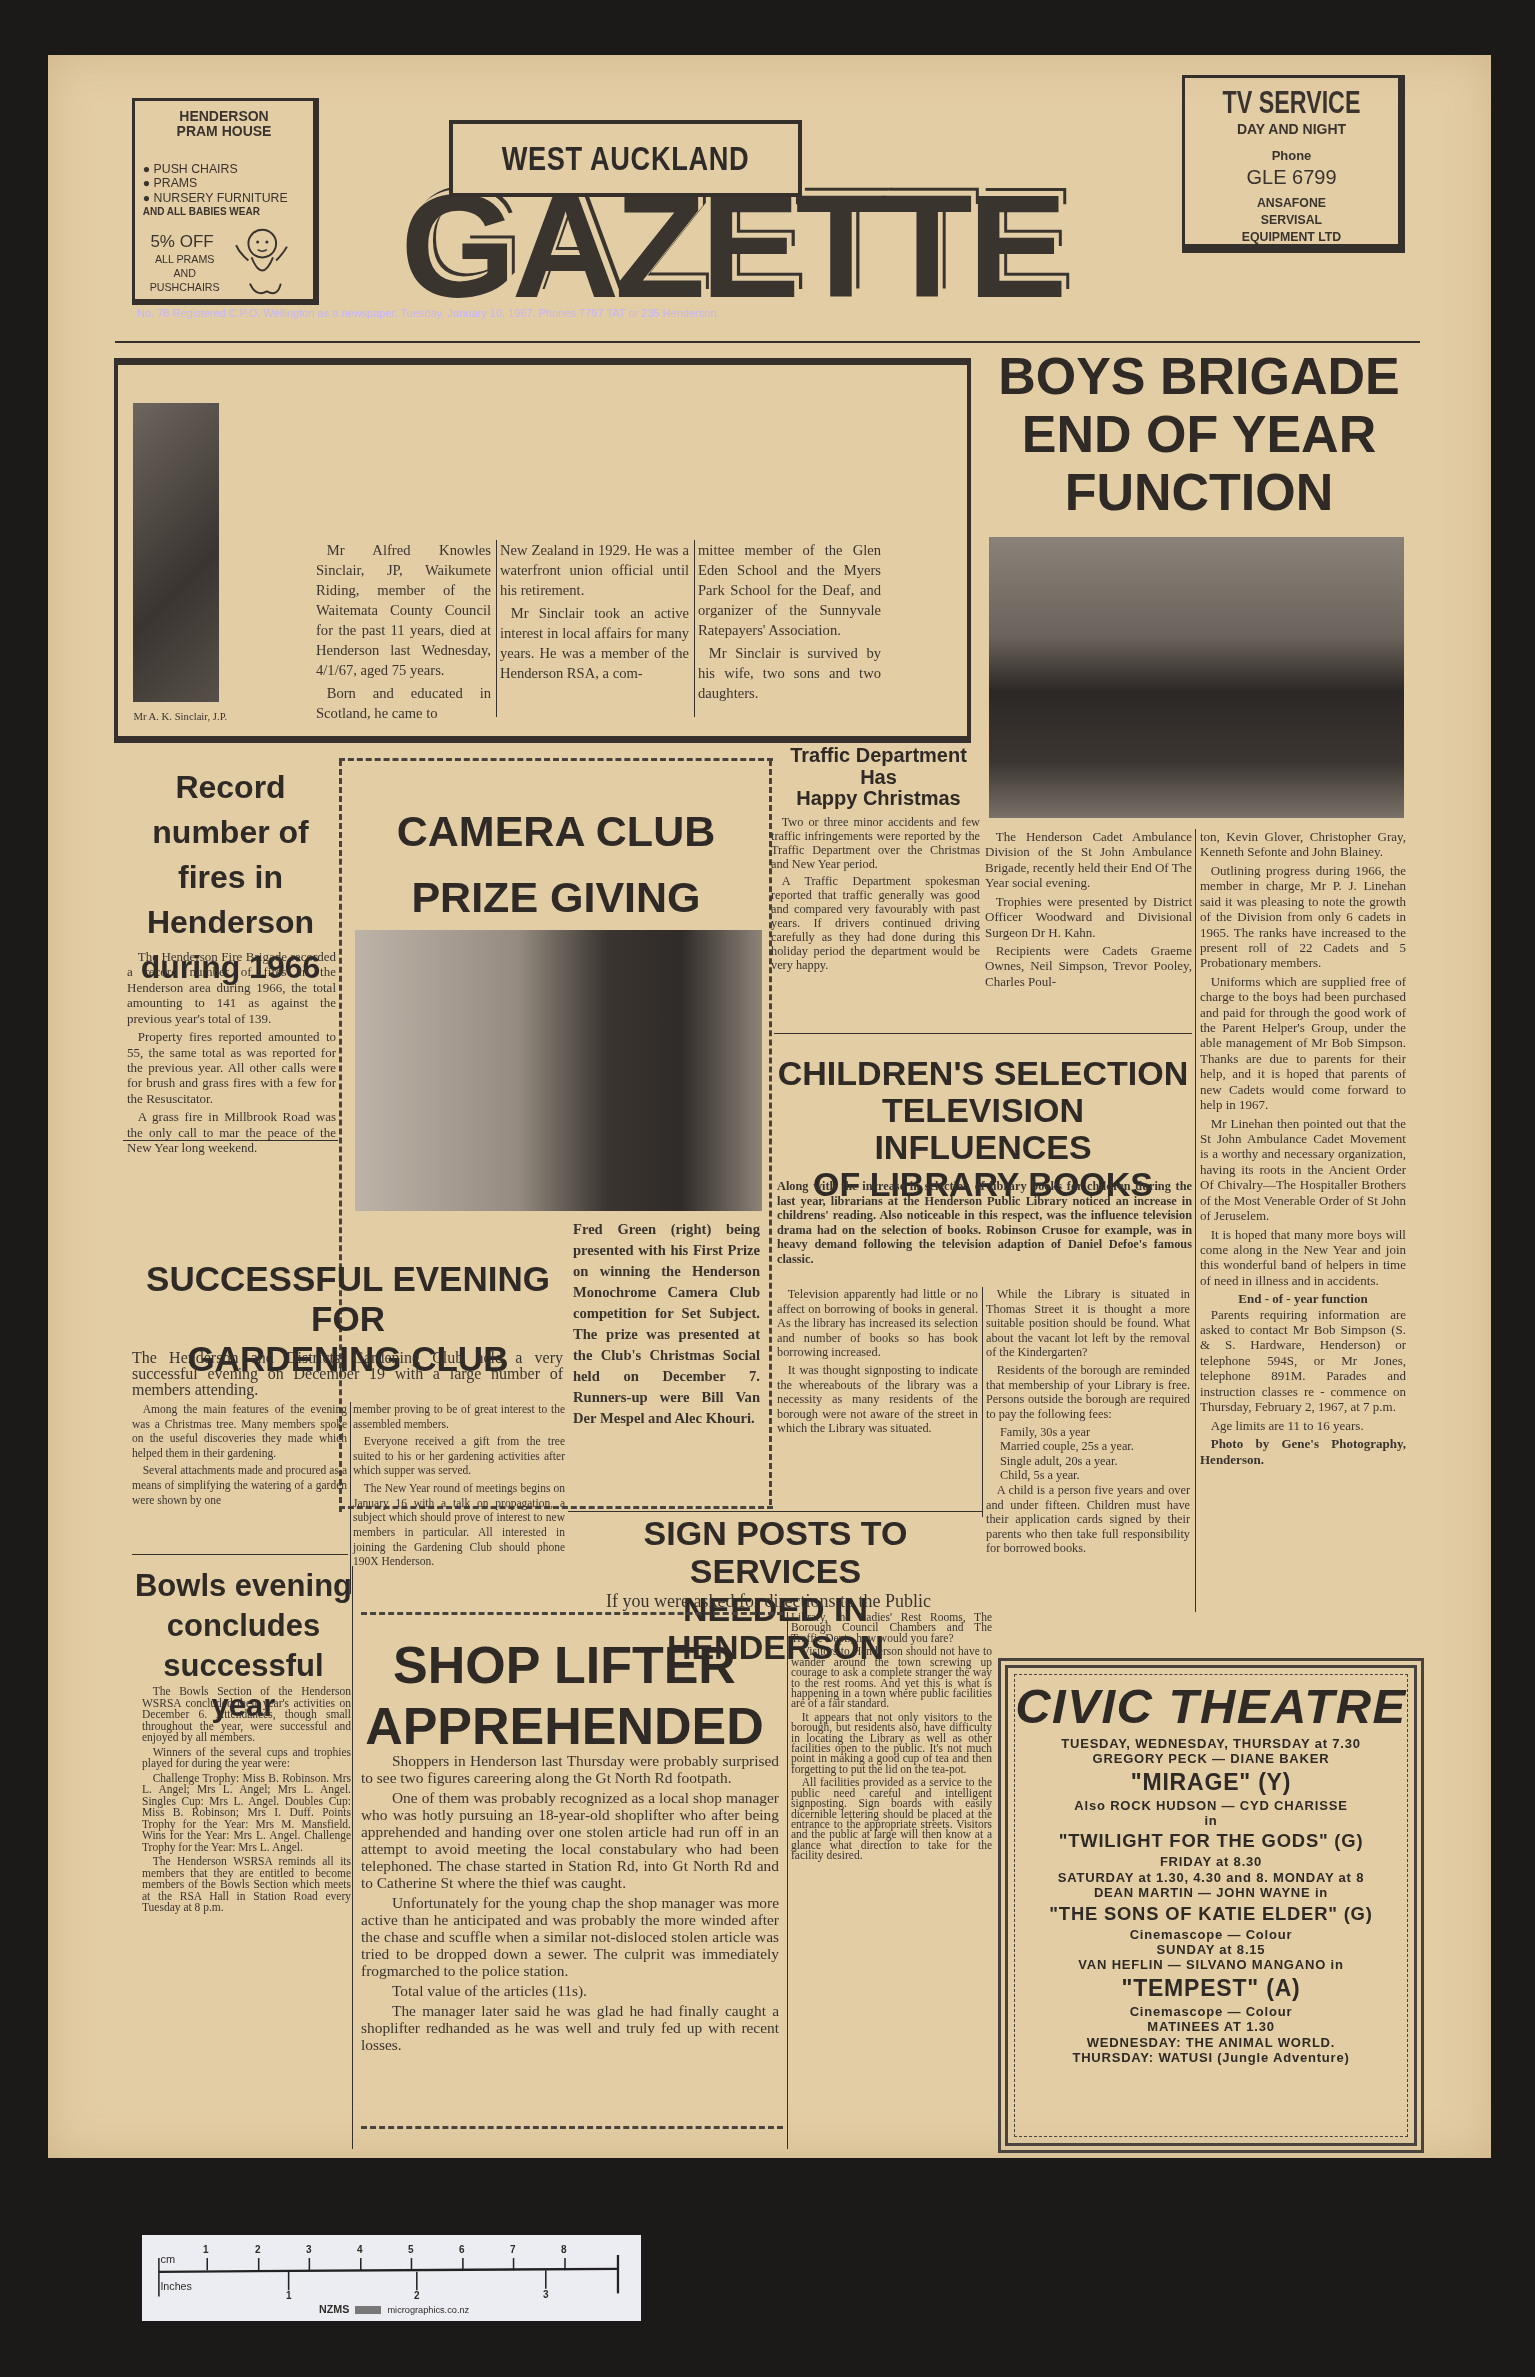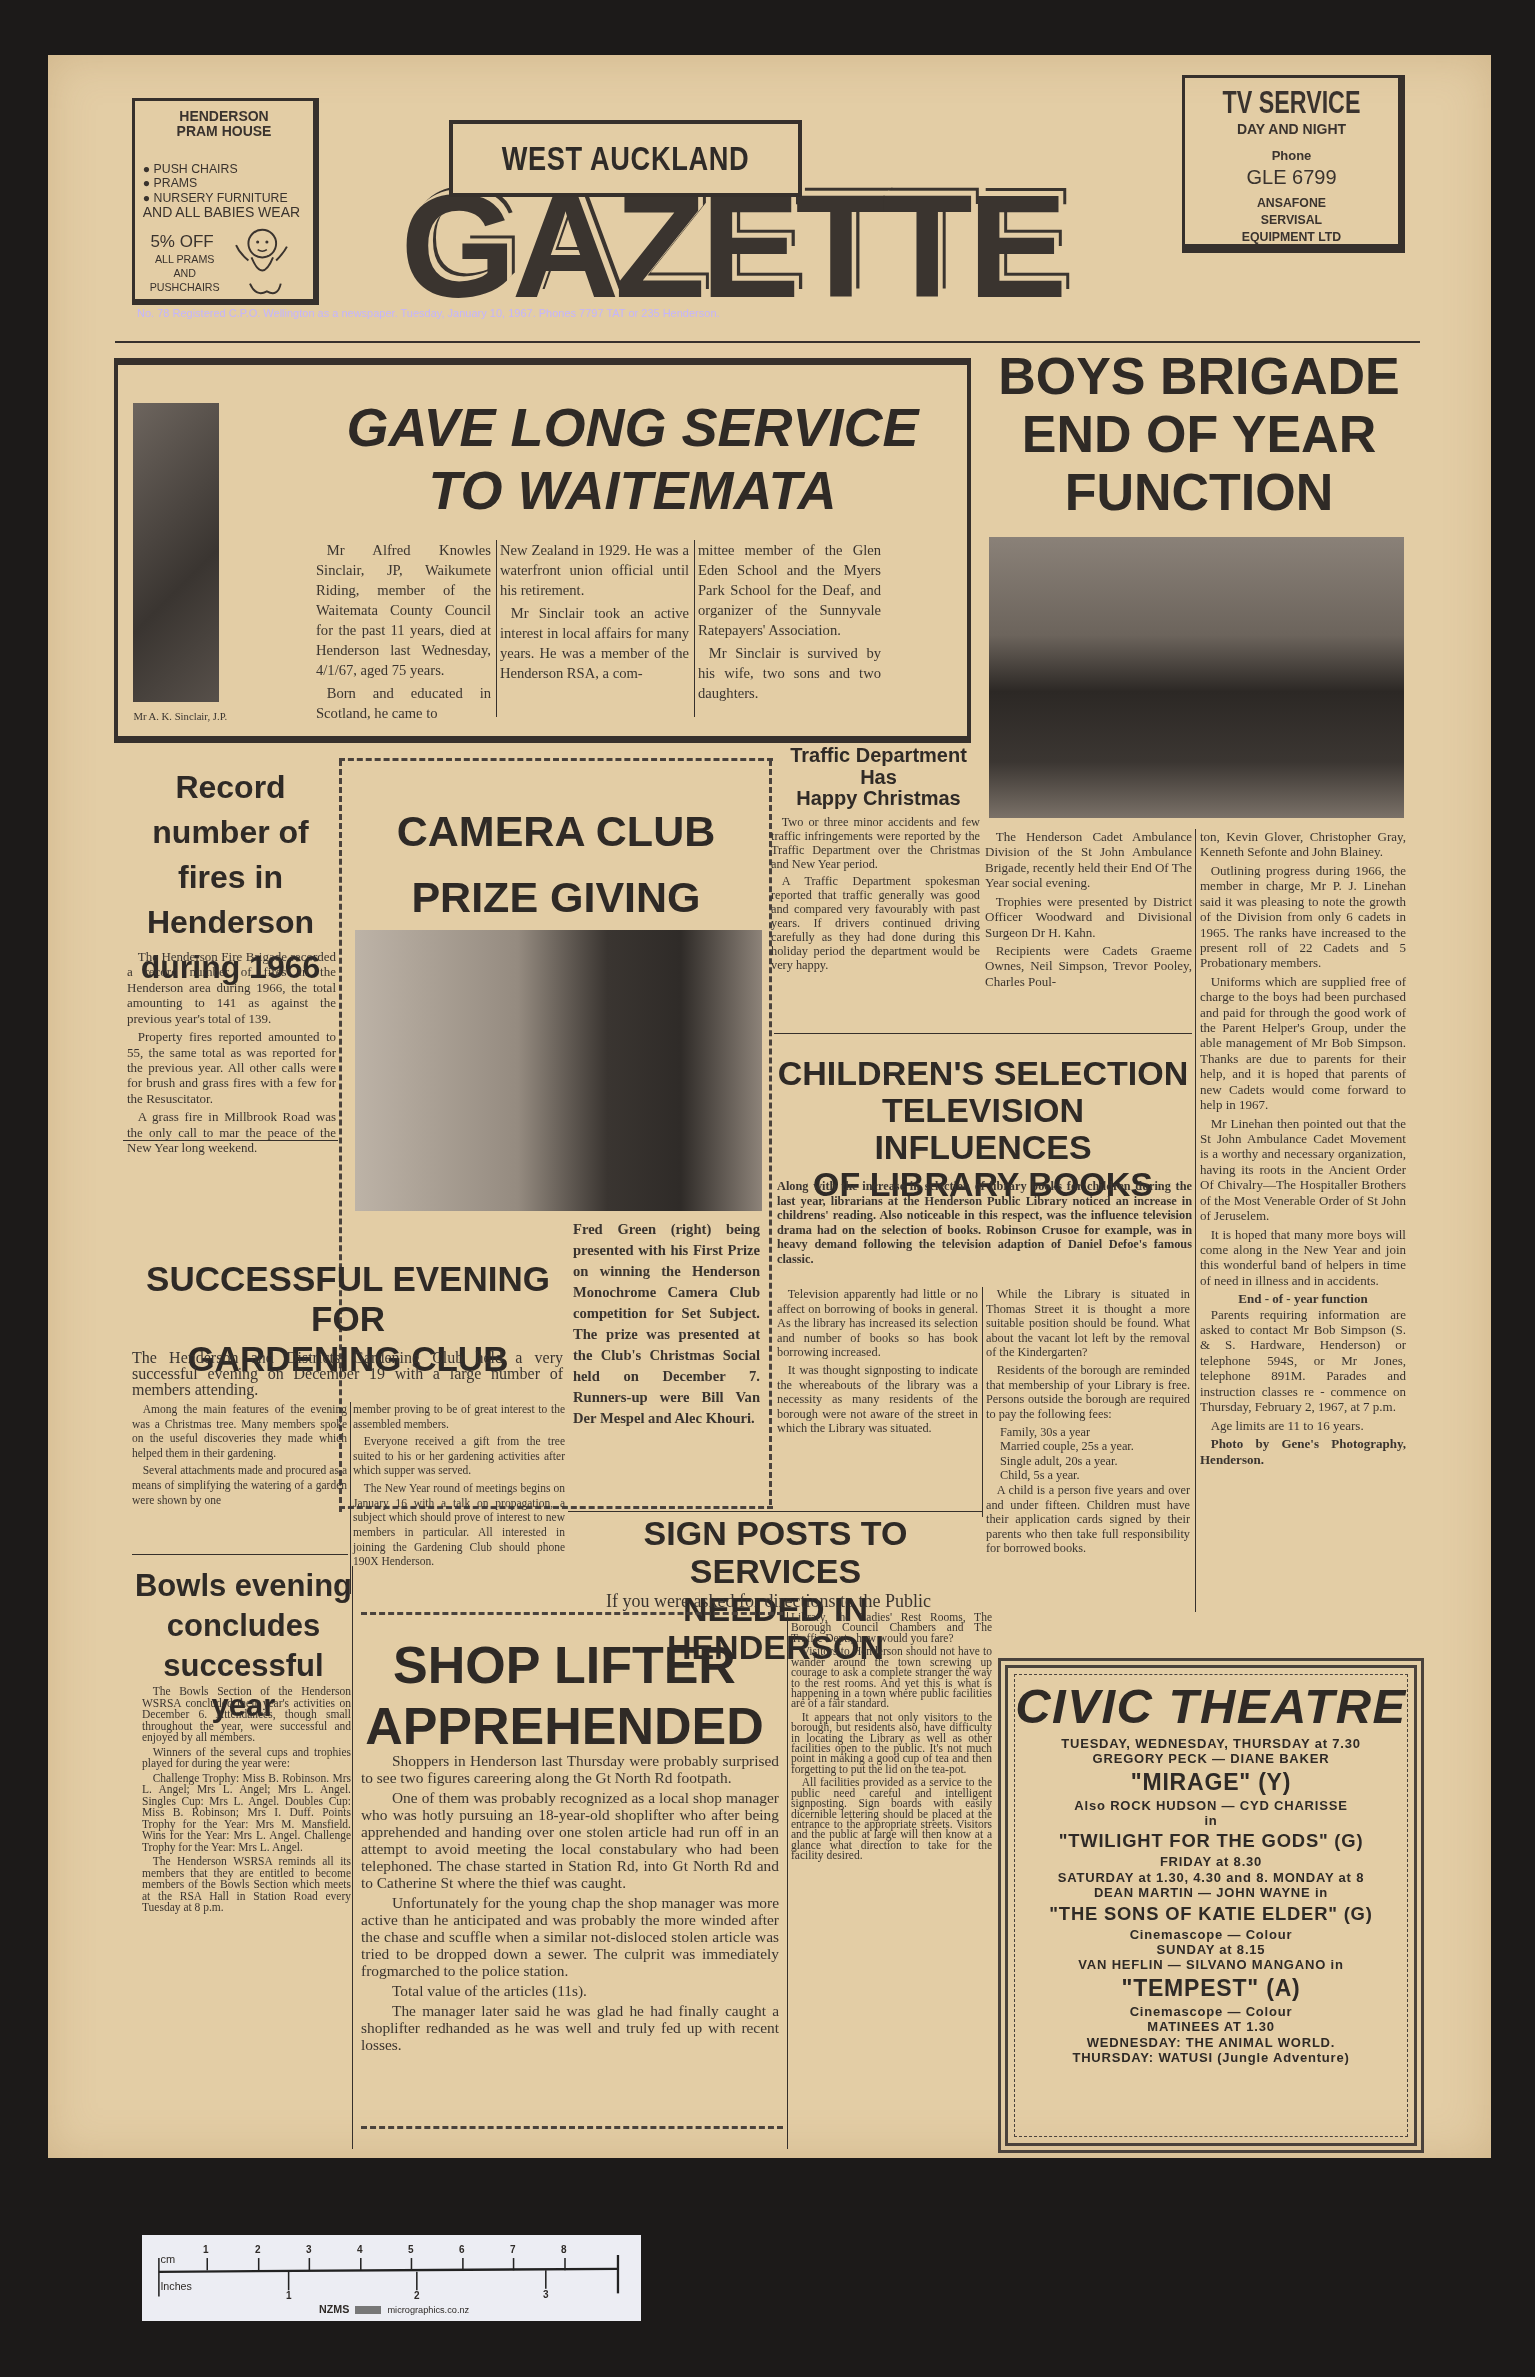--- a/index.html
+++ b/index.html
@@ -23,21 +23,21 @@
 <body>
 
 <div class="paper"></div>
 
 <div class="abs box" style="left:132px;top:98px;width:187px;height:207px;border-width:3.1px 6.1px 6.1px 3.1px;padding:7.7px 7.7px;font-family:'Liberation Sans',sans-serif;font-size:12.3px;color:#3a332e;">
   <div class="center" style="font-weight:bold;font-size:14px;line-height:15.4px;">HENDERSON</div>
   <div class="center" style="font-weight:bold;font-size:14px;line-height:15.4px;margin-bottom:22px;">PRAM HOUSE</div>
   <div style="line-height:14.6px;">● <span>PUSH CHAIRS</span></div>
   <div style="line-height:14.6px;">● <span>PRAMS</span></div>
   <div style="line-height:14.6px;">● <span>NURSERY FURNITURE</span></div>
-  <div style="line-height:14.6px;font-size:14px;">AND ALL BABIES WEAR</div>
+  <div style="line-height:14.6px;font-size:10px;font-weight:bold;">AND ALL BABIES WEAR</div>
   <div style="font-size:17px;margin-top:12.3px;margin-left:7.7px;">5% OFF</div>
   <div style="font-size:10.7px;line-height:14px;width:84px;text-align:center;">
     <div>ALL PRAMS</div>
     <div>AND</div>
     <div>PUSHCHAIRS</div>
   </div>
   <svg class="abs" style="left:98px;top:121px;" width="57" height="77" viewBox="0 0 74 100">
     <circle cx="38" cy="28" r="18" fill="none" stroke="#3a332e" stroke-width="2.5"></circle>
     <circle cx="32" cy="26" r="2" fill="#3a332e"></circle>
       <circle cx="44" cy="26" r="2" fill="#3a332e"></circle>
@@ -64,24 +64,20 @@
   <div style="font-weight:bold;font-size:12.3px;line-height:17px;">EQUIPMENT LTD</div>
 </div>
 
 <div class="abs hdr-font" style="left:137px;top:307px;width:1152px;font-size:11px;color:#c4b5fd;">No. 78 Registered C.P.O. Wellington as a newspaper. Tuesday, January 10, 1967. Phones 7797 TAT or 235 Henderson.</div>
 <div class="rule" style="left:115px;top:341px;width:1305px;height:2.3px;"></div>
 
 <div class="abs box" style="left:114px;top:358px;width:857px;height:385px;border-width:7.7px 4.6px 7.7px 4.6px;">
   <div class="abs photo" style="left:15.4px;top:38px;width:83px;height:298px;width:86px;"></div>
   <div class="abs photo" style="left:15.4px;top:38px;width:84px;height:299px;width:86px;"></div>
   <div class="abs col" style="left:15.4px;top:344px;width:107px;font-size:10.7px;">Mr A. K. Sinclair, J.P.</div>
-  <div class="abs hl" style="left:192px;top:31px;width:645px;font-size:54px;font-style:italic;line-height:63px;">
-    <div>GAVE LONG SERVICE</div>
-    <div>TO WAITEMATA</div>
-  </div>
   <div class="abs col" style="left:198px;top:175px;width:175px;font-size:14.6px;line-height:20px;">
     <p>Mr Alfred Knowles Sinclair, JP, Waikumete Riding, member of the Waitemata County Council for the past 11 years, died at Henderson last Wednesday, 4/1/67, aged 75 years.</p>
       <p>Born and educated in Scotland, he came to</p>
   </div>
   <div class="rule" style="left:378px;top:175px;width:0.8px;height:177px;"></div>
   <div class="abs col" style="left:382px;top:175px;width:189px;font-size:14.6px;line-height:20px;">
     <p style="text-indent:0">New Zealand in 1929. He was a waterfront union official until his retirement.</p>
       <p>Mr Sinclair took an active interest in local affairs for many years. He was a member of the Henderson RSA, a com-</p>
   </div>
   <div class="rule" style="left:576px;top:175px;width:0.8px;height:177px;"></div>

